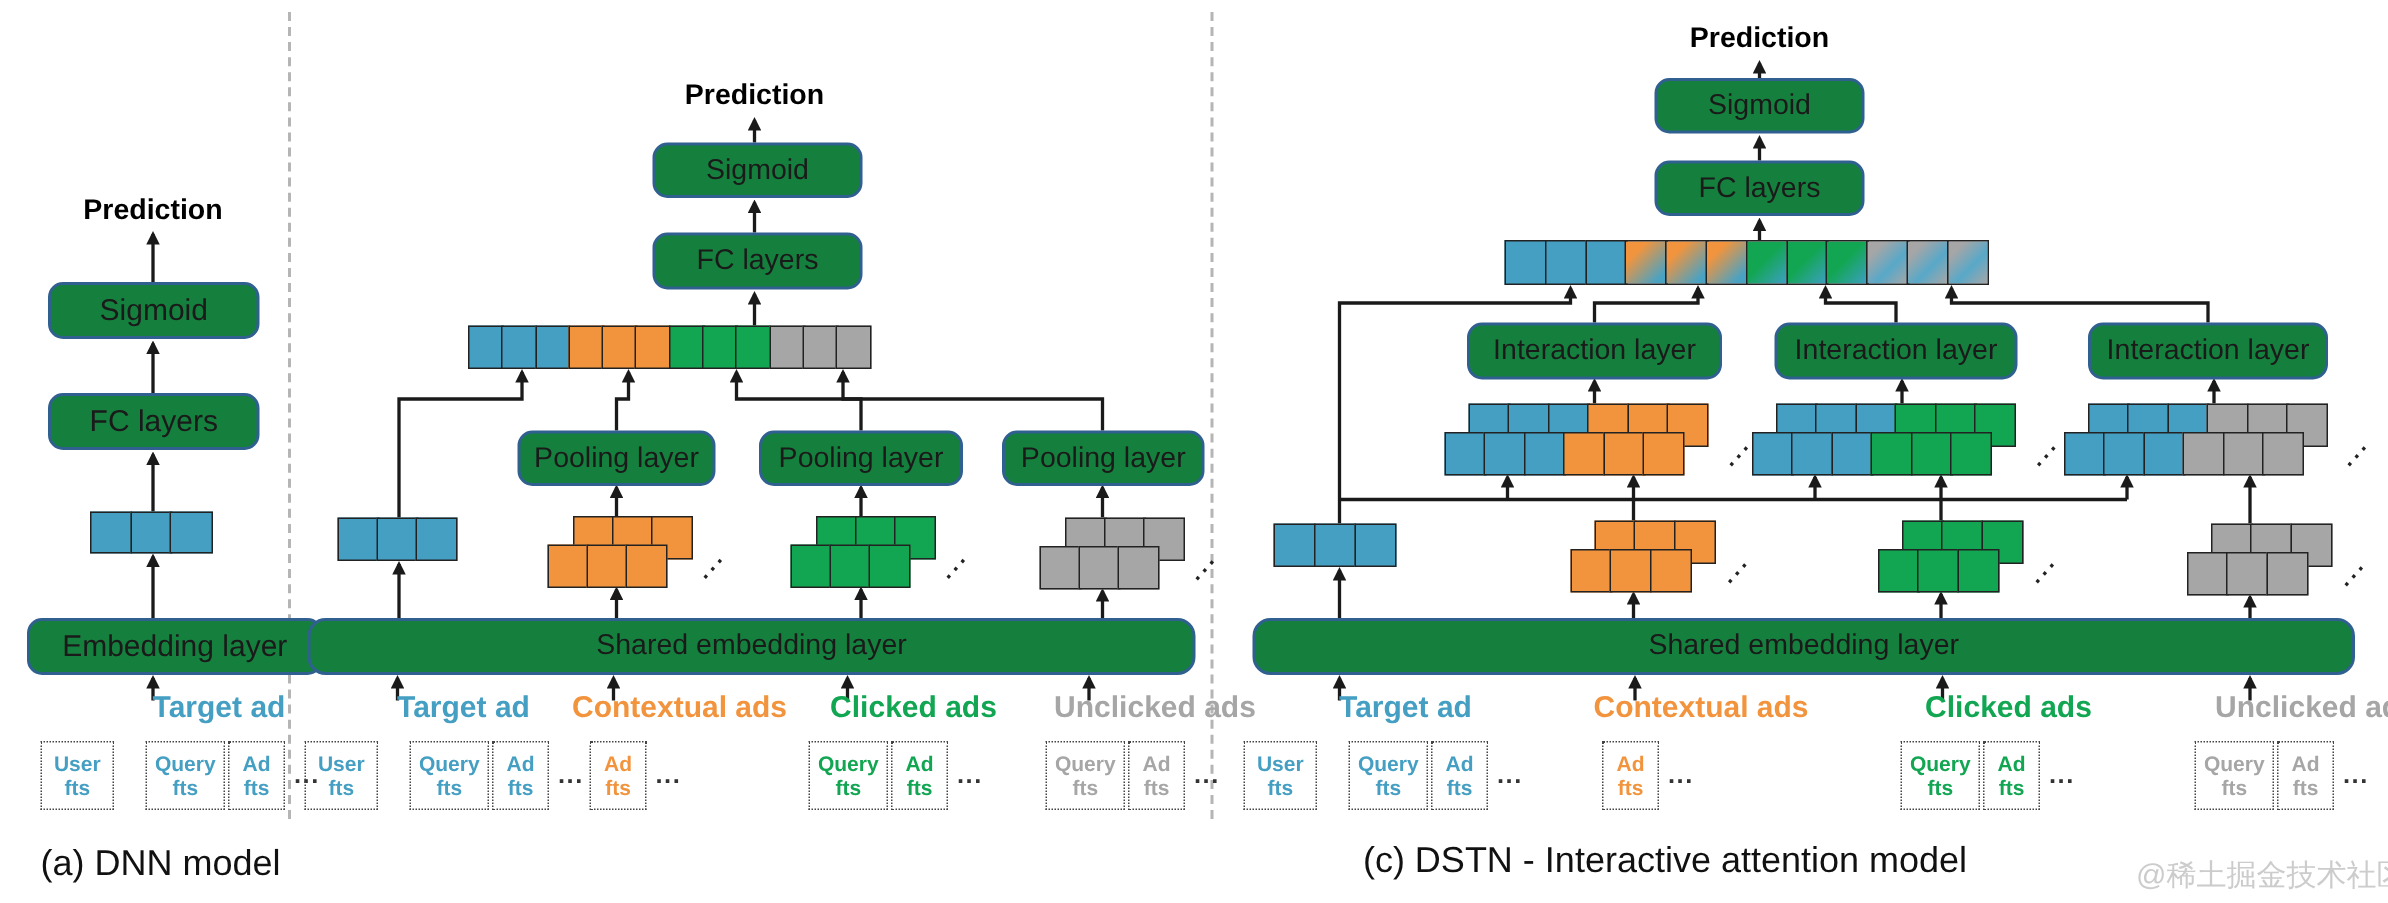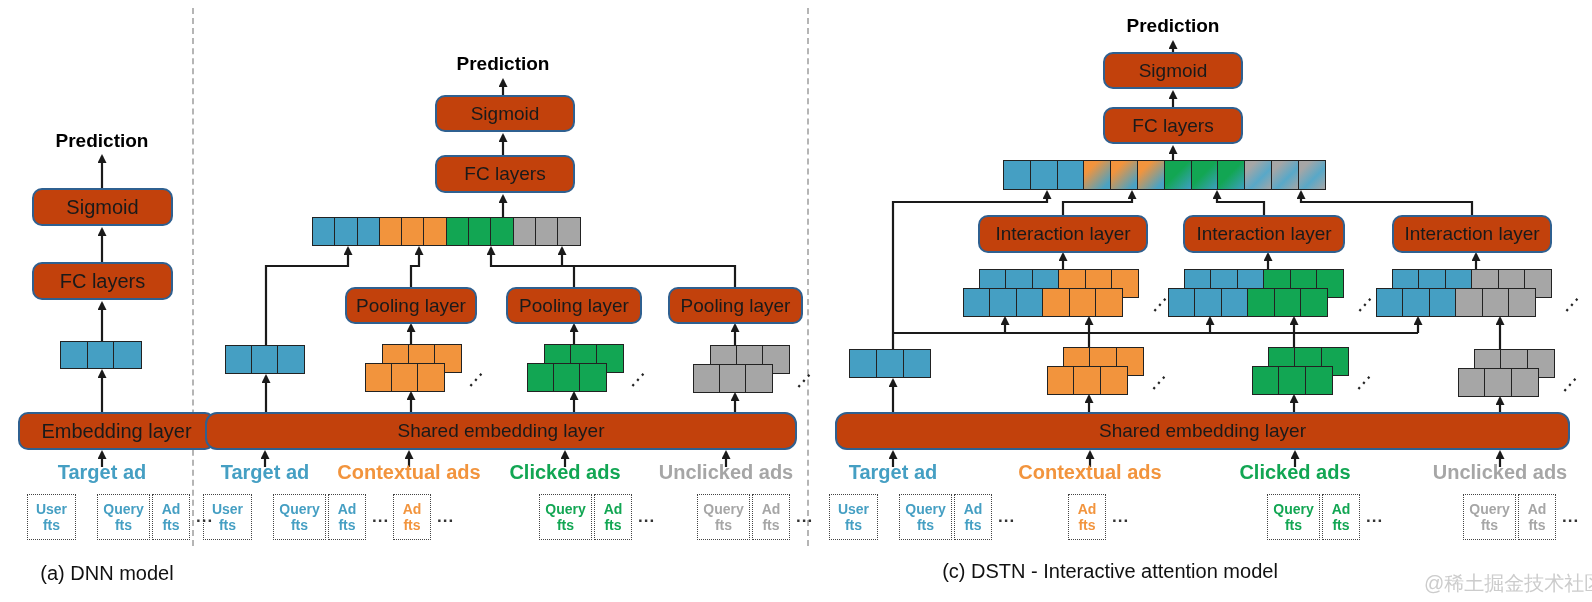--- a/index.html
+++ b/index.html
@@ -8,45 +8,45 @@
   }
   html,body{margin:0;padding:0;background:#ffffff;}
   .fig{
     position:relative; width:1592px; height:602px; background:#fff; overflow:hidden;
     font-family:"Liberation Sans","DejaVu Sans",sans-serif; color:#111;
   }
   .sep{position:absolute; top:8px; height:538px; width:0; border-left:2px dashed #b5b5b5;}
   svg.wires{position:absolute; left:0; top:0; z-index:1; pointer-events:none;}
   .pred{position:absolute; transform:translateX(-50%); font-weight:bold; font-size:19px; color:#000; white-space:nowrap; z-index:3;}
   .nodebox{
-    position:absolute; box-sizing:border-box; background:#c2410c; z-index:2;
+    position:absolute; box-sizing:border-box; background:#15803d; z-index:2;
     border:2.5px solid var(--box_border); border-radius:10px;
     display:flex; align-items:center; justify-content:center;
     font-size:19px; color:#1a1a1a; white-space:nowrap;
   }
   .nodebox.big{font-size:20px;}
   .cells{position:absolute; display:flex; z-index:2;}
   .cells i{display:block; width:var(--cw,28px); height:var(--ch,29px); box-sizing:border-box; border:1.6px solid #222;}
   .cells i + i{margin-left:-1.6px;}
   .b{background:var(--blue);} .o{background:var(--orange);} .g{background:var(--green);} .gy{background:var(--gray);}
   .go{background:linear-gradient(135deg,var(--orange) 25%,#4aa2c3 85%);}
   .gg{background:linear-gradient(135deg,var(--green) 45%,#3e9fc4 100%);}
   .ggy{background:linear-gradient(135deg,var(--gray) 20%,#58a8c8 60%,var(--gray) 100%);}
   .sdots{position:absolute; z-index:2; font-weight:bold; color:#222; font-size:15px; letter-spacing:2px; transform:rotate(-48deg); white-space:nowrap;}
-  .glabel{position:absolute; transform:translateX(-50%); font-weight:bold; font-size:20px; white-space:nowrap; z-index:2;}
+  .glabel{position:absolute; transform:translateX(-50%); font-weight:bold; font-size:20px; white-space:nowrap; z-index:2;margin-left:44px;}
   .c-blue{color:var(--blue);} .c-orange{color:var(--orange);} .c-green{color:var(--green);} .c-gray{color:var(--gray);}
   .feats{position:absolute; display:flex; align-items:center; z-index:2;}
   .feat{
     box-sizing:border-box; height:46px; border:1.6px dotted #444; margin-right:2px;
     display:flex; align-items:center; justify-content:center; text-align:center;
     font-weight:bold; font-size:14px; line-height:1.15; padding:1px 2px;
   }
   .w49{width:49px;} .w53{width:53px;margin-left:19px;} .w38{width:38px;}
   .fdots{font-weight:bold; font-size:17px; color:#333; margin-left:4px; letter-spacing:1px;}
-  .caption{position:absolute; transform:translateX(-50%); font-size:20px; color:#111; white-space:nowrap; z-index:2;}
+  .caption{position:absolute; transform:translateX(-50%); font-size:24px; color:#111; white-space:nowrap; z-index:2;}
   .watermark{position:absolute; font-size:20px; color:var(--watermark); white-space:nowrap; z-index:3;}
 </style>
 </head>
 <body>
 
 <div class="fig">
 
   <div class="sep" style="left:192px;"></div>
   <div class="sep" style="left:807px;"></div>
 

